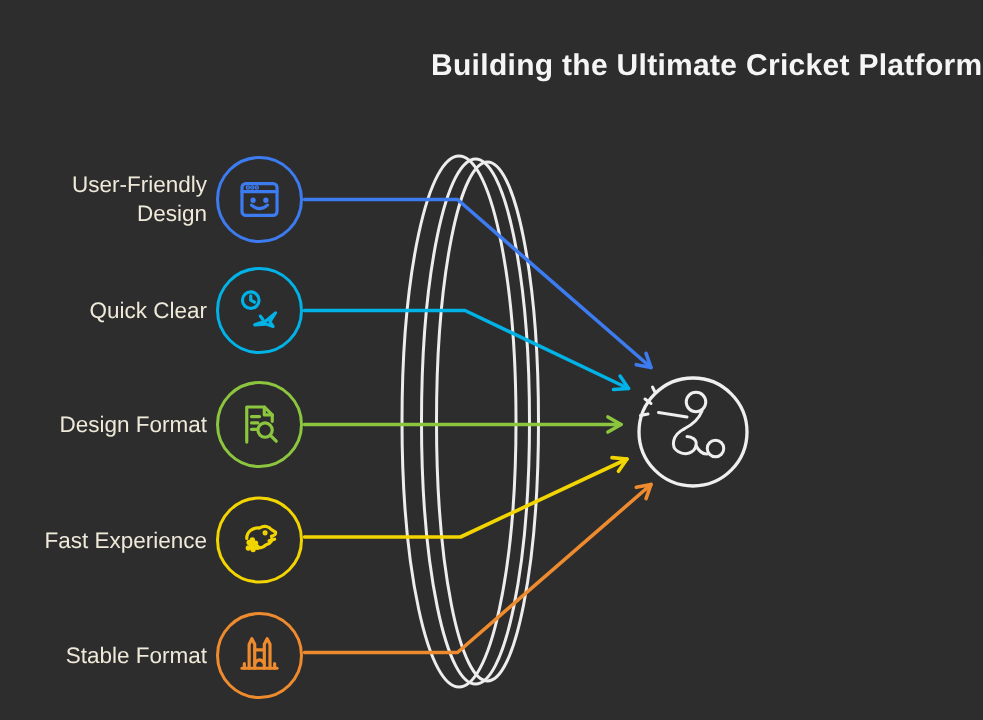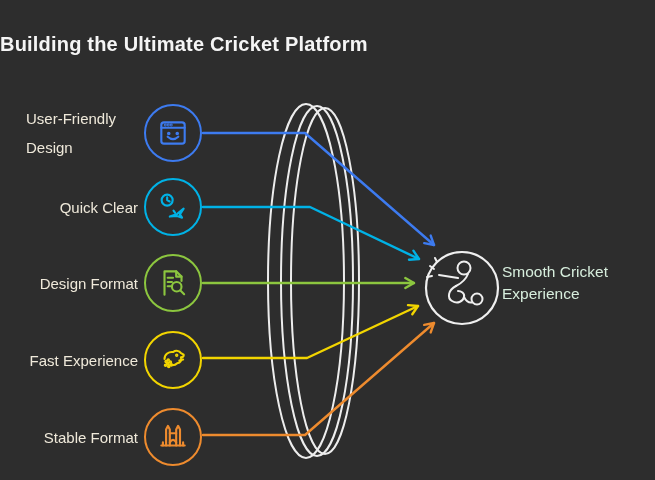--- a/index.html
+++ b/index.html
@@ -10,31 +10,32 @@
   .stage{
     position:relative;
     width:655px;height:480px;
     background:var(--bg,#2d2d2d);
     overflow:hidden;
   }
   .title{
     position:absolute;
     left:0;top:33px;width:655px;
     margin:0;
-    text-align:left;
+    text-align:right;
     font-size:20px;
     font-weight:700;
     letter-spacing:.2px;
     color:var(--title,#f5f5f5);
   }
   .item-label{
     position:absolute;
     left:26px;width:112px;height:60px;
     display:flex;align-items:center;justify-content:flex-end;
-    font-size:15px;line-height:29px;font-weight:500;
+    text-align:right;
+    font-size:15px;line-height:19px;font-weight:500;
     color:var(--label,#efe9da);
   }
   .icon-circle{
     position:absolute;
     left:144px;width:58px;height:58px;
     border-radius:50%;
     border:2.5px solid currentColor;
     box-sizing:border-box;
     display:flex;align-items:center;justify-content:center;
   }
@@ -176,15 +177,14 @@
       <path d="M458,278 L439,275"></path>
       <path d="M434,269 l-4,-3"></path>
       <path d="M432,276 l-5,1"></path>
       <path d="M437,262 l-2,-4"></path>
       <path d="M456,286 C448,290 447,298 452,301 C457,304 463,302 464,297 C465,293 461,291 458,291"></path>
       <path d="M464,297 C466,301 469,303 472,302.5"></path>
       <circle cx="477" cy="299" r="5.5"></circle>
     </g>
   </svg>
 
-  <div class="result-label">Smooth Cricket Experience</div>
 
 </div>
 
 </body></html>

